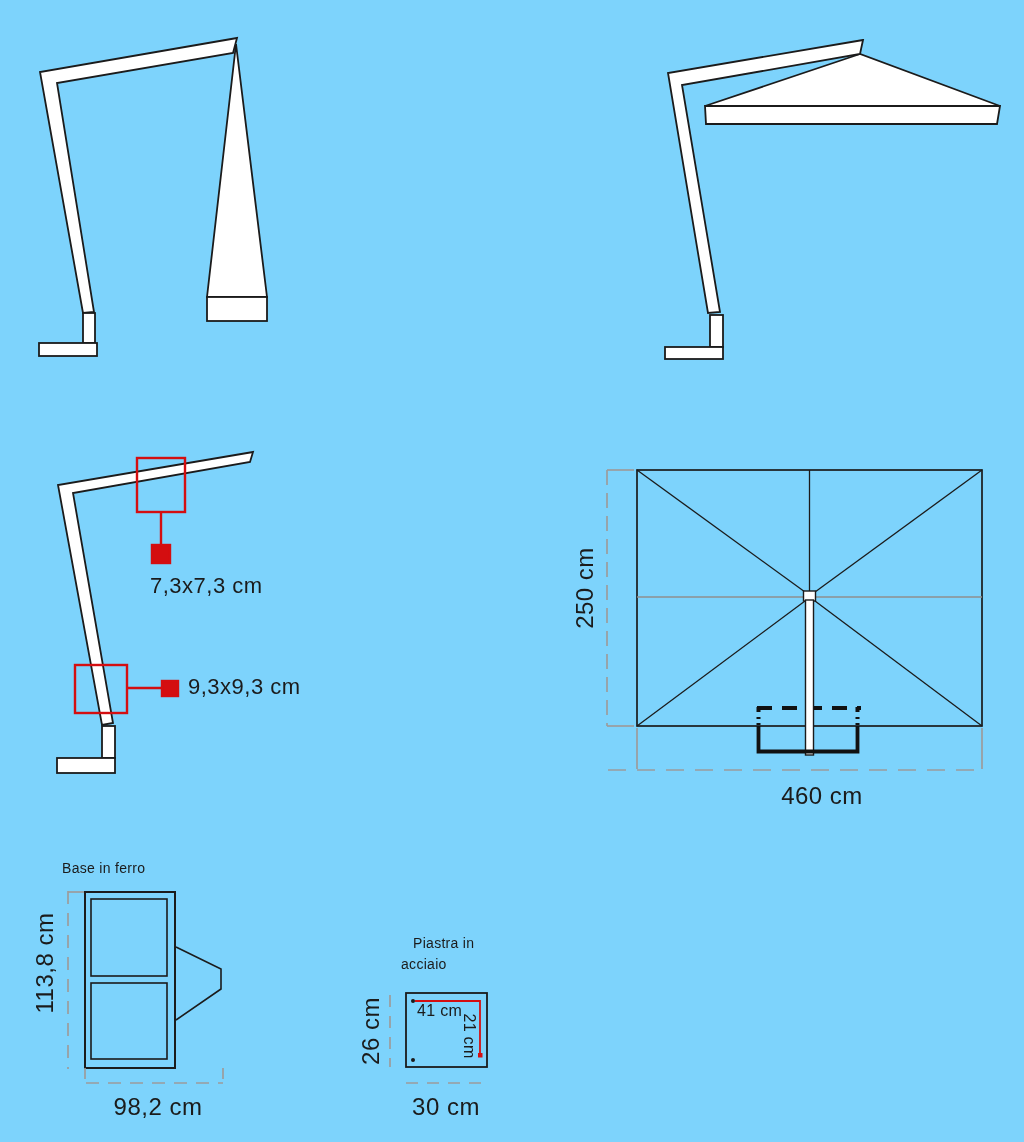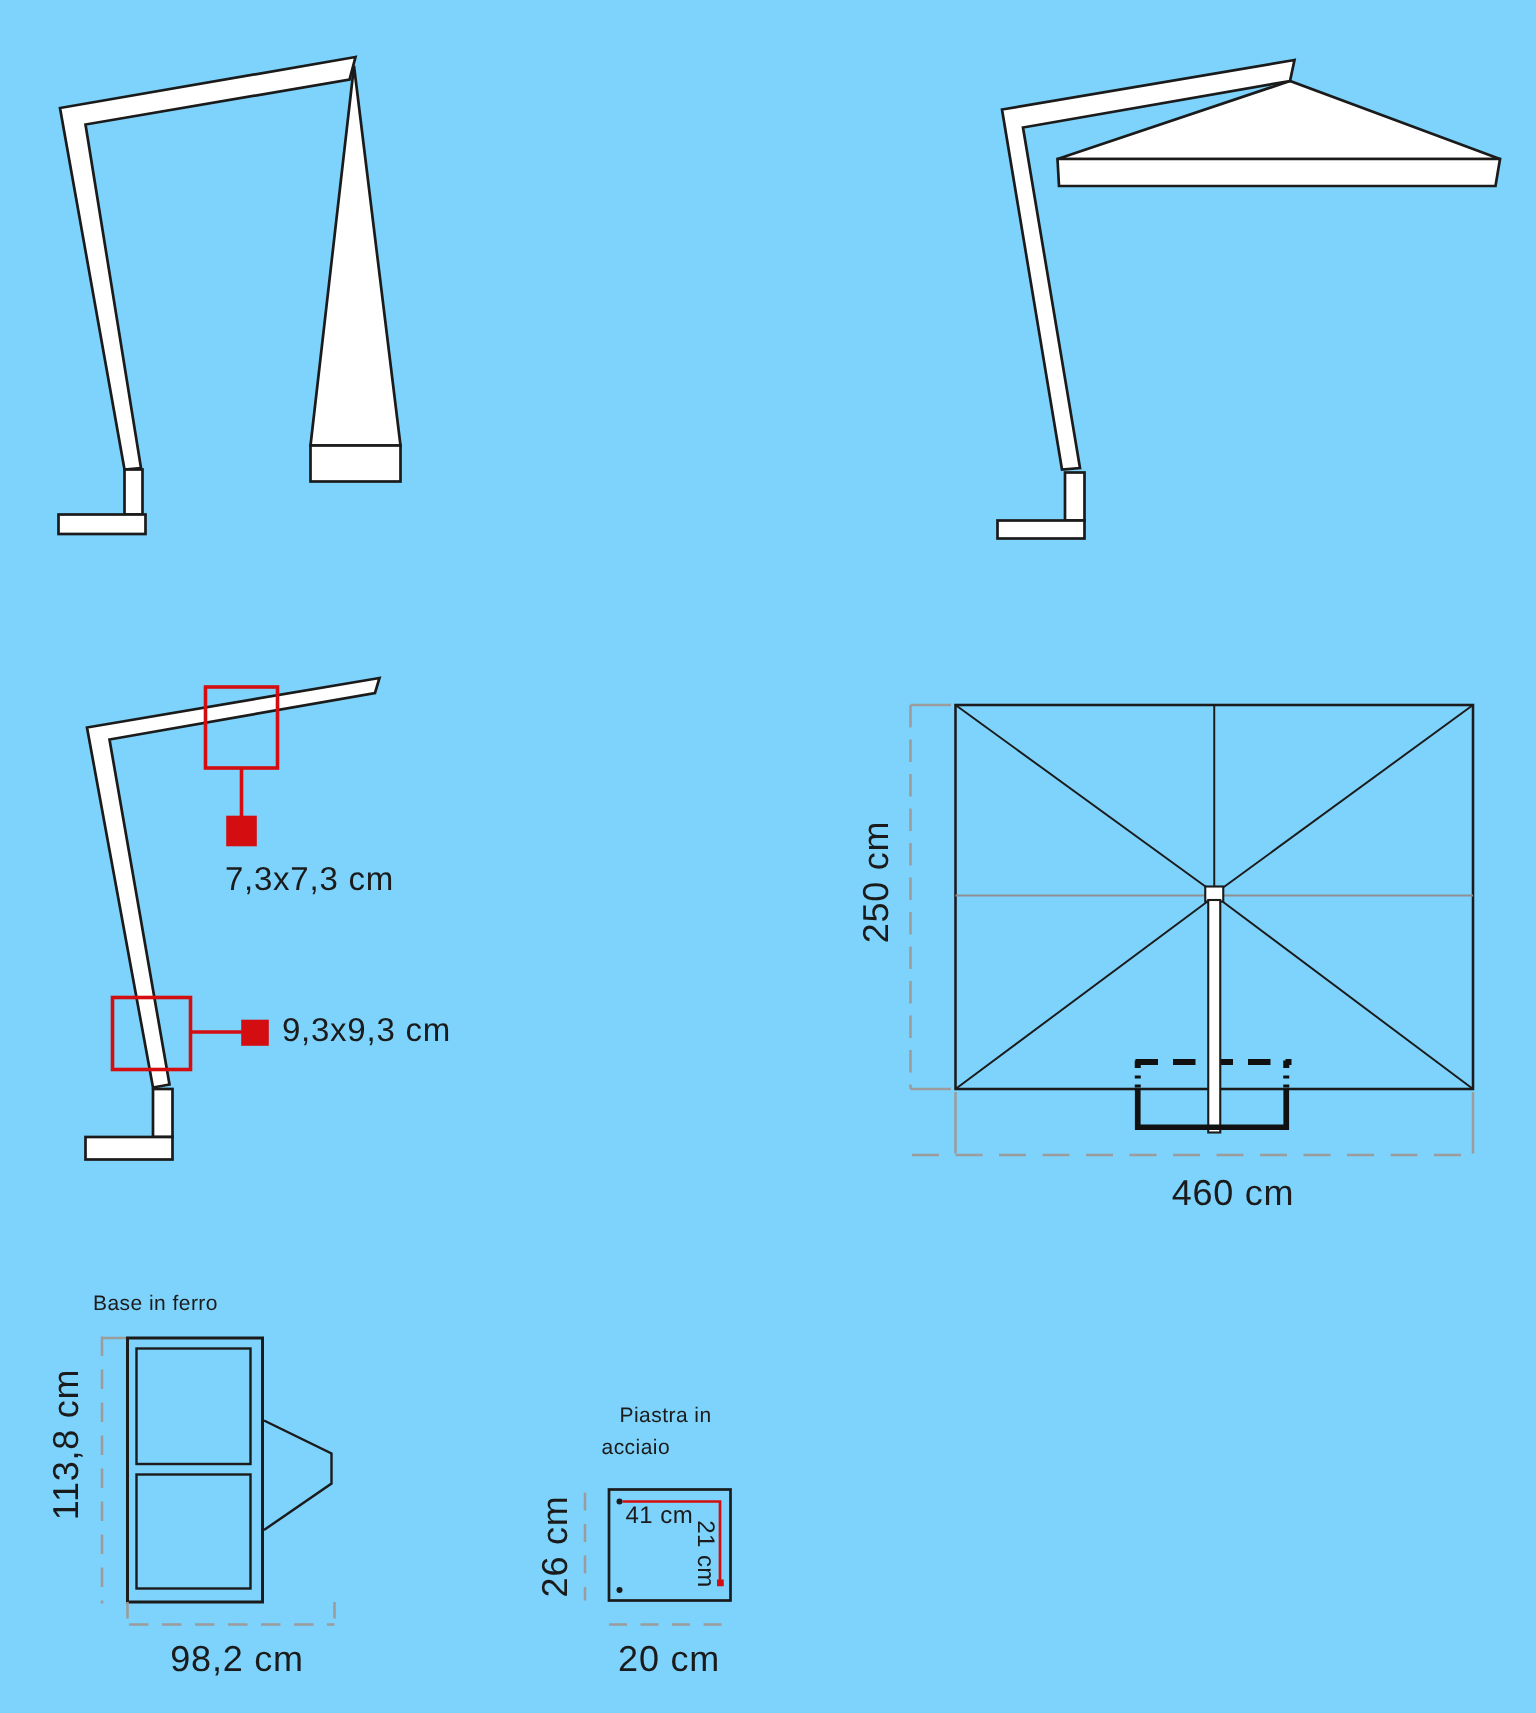--- a/index.html
+++ b/index.html
@@ -122,17 +122,17 @@
   <div class="lbl dim rot-ccw" style="left:585px;top:588px;">250 cm</div>
   <div class="lbl dim center" style="left:822px;top:796px;">460 cm</div>
 
   <div class="lbl title" style="left:62px;top:861px;">Base in ferro</div>
   <div class="lbl dim rot-ccw" style="left:45px;top:963px;">113,8 cm</div>
   <div class="lbl dim center" style="left:158px;top:1107px;">98,2 cm</div>
 
   <div class="lbl title" style="left:401px;top:936px;margin-left:12px;">Piastra in</div>
   <div class="lbl title" style="left:401px;top:957px;">acciaio</div>
   <div class="lbl dim rot-ccw" style="left:371px;top:1031px;">26 cm</div>
-  <div class="lbl dim center" style="left:446px;top:1107px;">20 cm</div>
+  <div class="lbl dim center" style="left:446px;top:1107px;">30 cm</div>
   <div class="lbl small" style="left:417px;top:1003px;">41 cm</div>
   <div class="lbl small rot-cw" style="left:469px;top:1036px;">21 cm</div>
 
 </div>
 
 </body></html>

